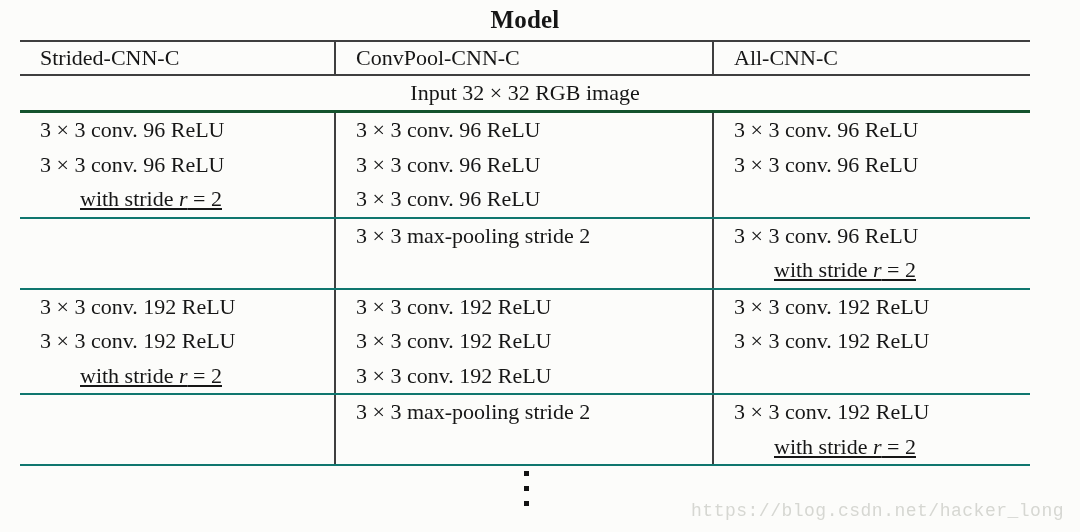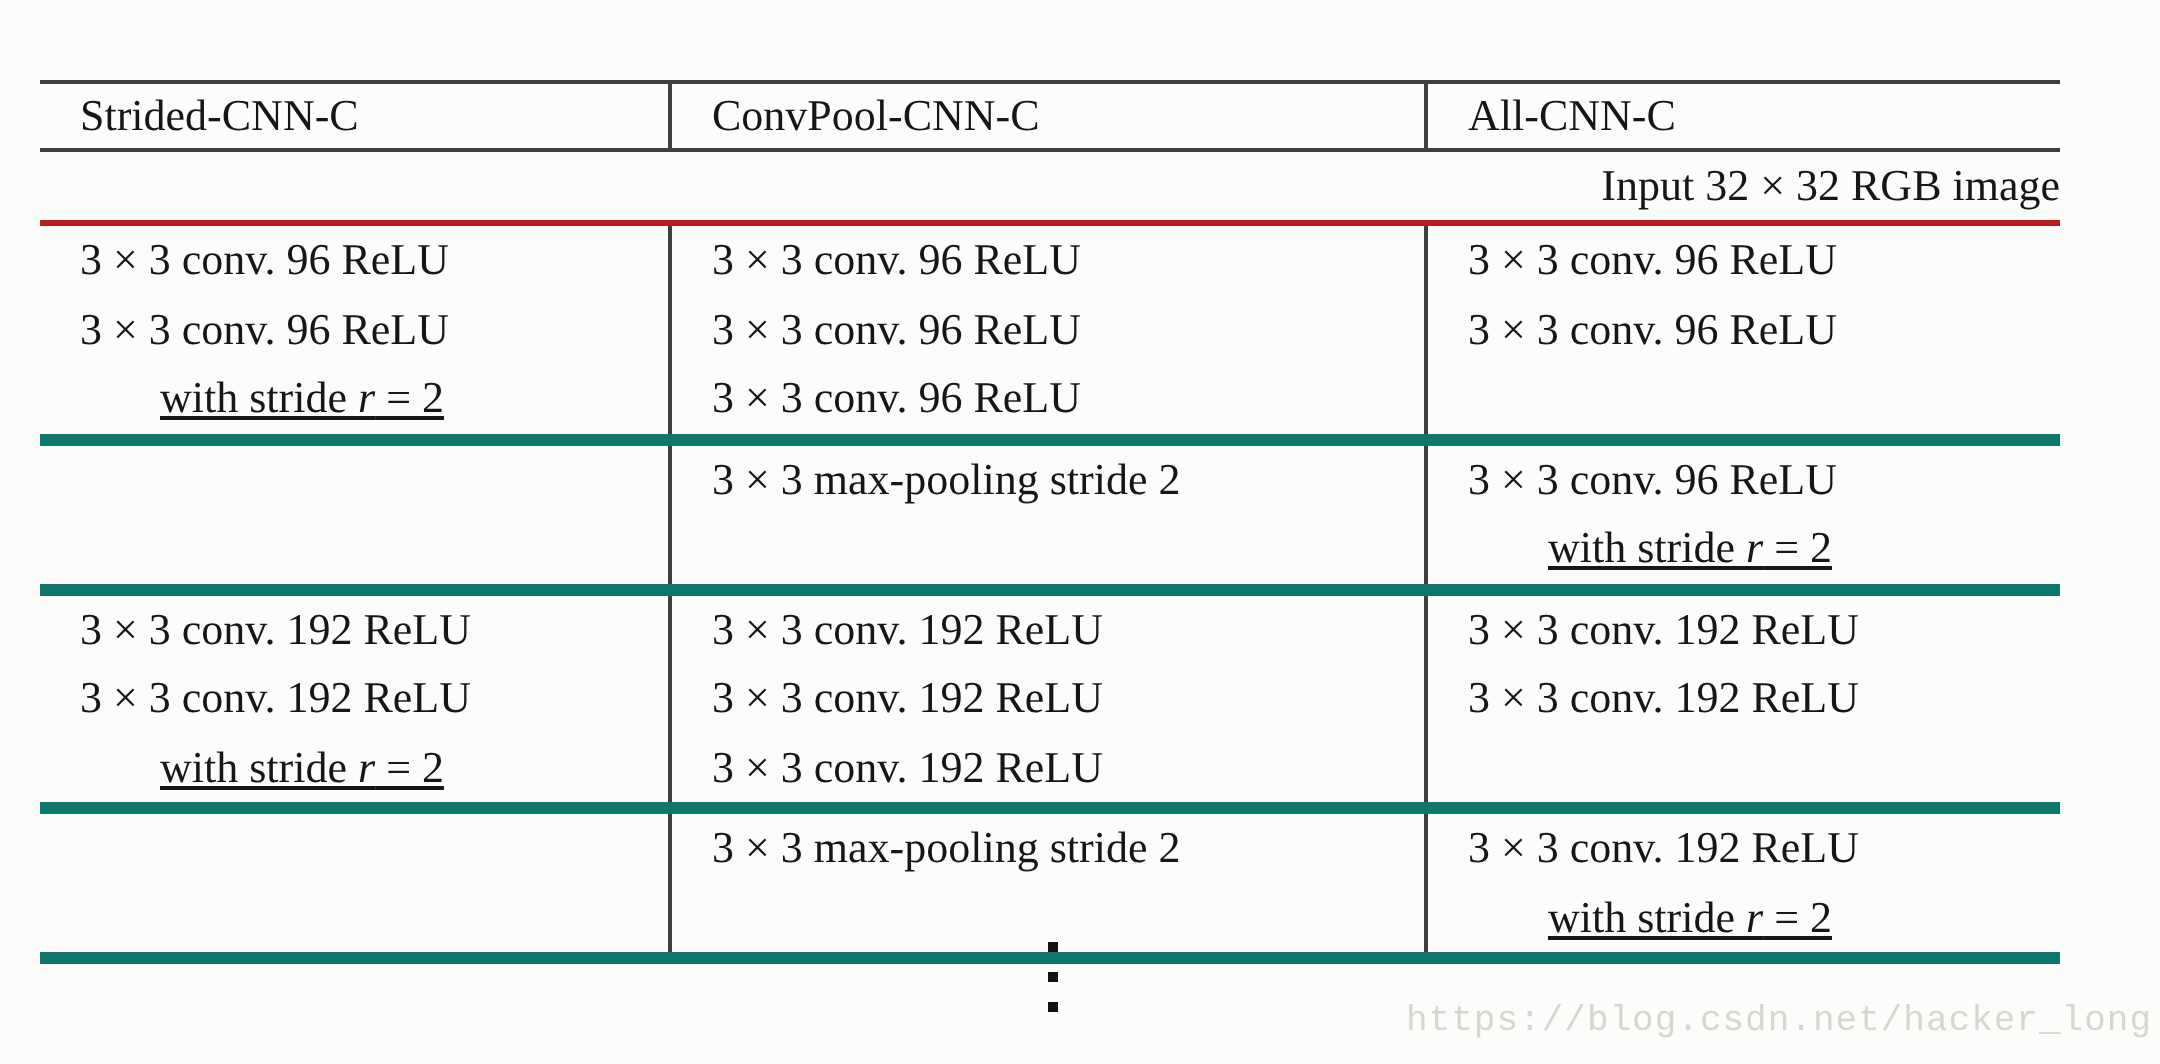--- a/index.html
+++ b/index.html
@@ -39,57 +39,58 @@
     border-top: 2px solid #3f3f3f;
     border-bottom: 2px solid #3f3f3f;
     line-height: 32px;
     padding-left: 20px;
     white-space: nowrap;
   }
   td.sep { border-left: 2px solid #3f3f3f; margin-left: 24px; }
 
   tr.input-row td {
     height: 32px;
-    text-align: right;
+    text-align: center;
     line-height: 34px;
-    border-bottom: 3px solid #b91c1c;
+    border-bottom: 3px solid #14532d;
   }
 
-  tr.block td { border-bottom: 6px solid #0f766e; }
+  tr.block td { border-bottom: 2px solid #0f766e; }
   tr.block3 td { height: 101px; }
   tr.block2 td { height: 66px; }
 
   .line {
     line-height: 34.5px;
     padding-left: 20px;
     white-space: nowrap;
   }
   .line.indent { padding-left: 60px; text-decoration: underline; }
   .line i { font-style: italic; }
 
   .vdots {
     position: absolute; left: 524px; top: 471px;
     display: flex; flex-direction: column; align-items: center; gap: 10px;
   }
   .vdots .dot { width: 5px; height: 5px; background: #121212; }
 
   .watermark {
-    position: absolute; right: 4px; top: 501px;
+    position: absolute; right: 16px; top: 501px;
     font-family: "Liberation Mono", monospace;
     font-size: 18px;
     letter-spacing: 0.5px;
     color: #d6d7d2;
     white-space: nowrap;
   }
 </style>
 </head>
 <body>
 
 <div class="page">
 
+  <div class="table-title">Model</div>
 
   <table class="arch">
     <colgroup>
         <col class="c1">
         <col class="c2">
         <col class="c3">
       </colgroup>
 
     <tbody>
         <tr class="header-row">

